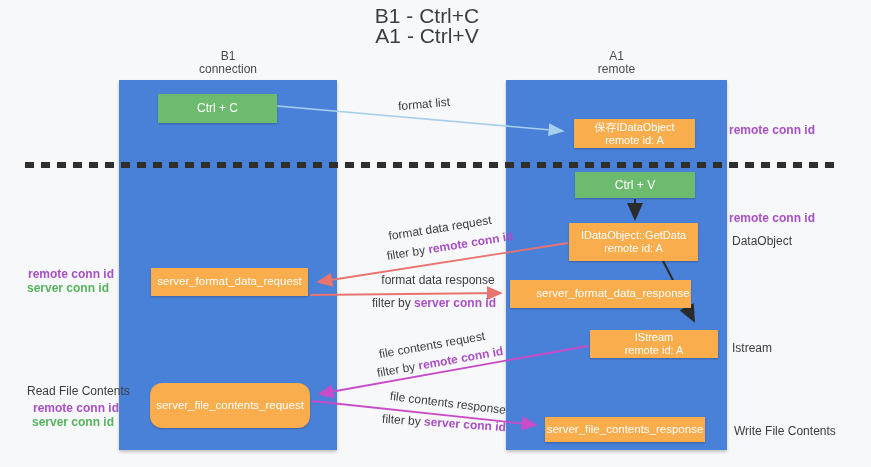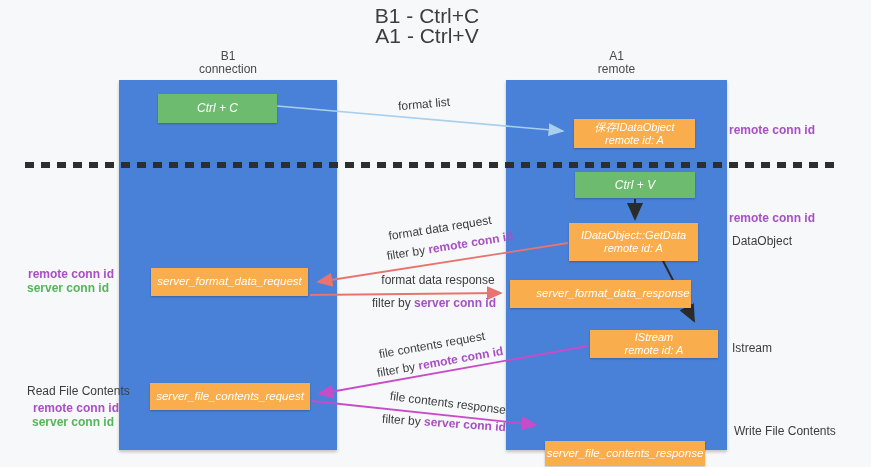--- a/index.html
+++ b/index.html
@@ -9,21 +9,21 @@
     --text-dark:#3d3d3d; --text-purple:#a84fc4; --text-green:#56b45c;
   }
   html,body{margin:0;padding:0;}
   body{font-family:"Liberation Sans", sans-serif; background:#fff;}
   .canvas{position:relative; width:871px; height:467px; background:var(--bg); overflow:hidden;}
   .abs{position:absolute;}
   .lane{background:var(--lane-blue); box-shadow:0 2px 3px rgba(0,0,0,0.22); z-index:1;}
   .overlay{position:absolute; left:0; top:0; z-index:2;}
   .box{position:absolute; z-index:3; display:flex; flex-direction:column; align-items:center;
        justify-content:center; color:#fff; text-align:center; box-shadow:0 1px 2px rgba(0,0,0,0.25);
-       line-height:1.18;font-style:italic;}
+       line-height:1.18;}
   .box.green{background:var(--box-green); font-size:12px;}
   .box.orange{background:var(--box-orange);}
   .one-line{font-size:11.5px;}
   .two-line{font-size:11px;}
   .title{font-size:21px; color:var(--text-dark); text-align:center; z-index:4; line-height:20px;}
   .hdr{font-size:12px; color:#4a4a4a; text-align:center; z-index:4; line-height:13px;}
   .arrow-lbl{font-size:12px; color:var(--text-dark); white-space:nowrap; text-align:center;
              width:200px; z-index:4; transform-origin:center;}
   .side{font-size:12px; white-space:nowrap; z-index:4;}
   .side.dark{color:var(--text-dark);}
@@ -97,24 +97,24 @@
   <div class="box orange one-line" style="left:151px; top:268px; width:157px; height:28px;">
     <div>server_format_data_request</div>
   </div>
   <div class="box orange one-line" style="left:510px; top:280px; width:156px; height:28px;padding-left:25px;">
     <div>server_format_data_response</div>
   </div>
   <div class="box orange two-line" style="left:590px; top:330px; width:128px; height:28px;">
     <div>IStream</div>
     <div>remote id: A</div>
   </div>
-  <div class="box orange one-line" style="left:150px; top:383px; width:160px; height:27px;">
+  <div class="box orange one-line" style="left:150px; top:383px; width:160px; height:45px;border-radius:12px;">
     <div>server_file_contents_request</div>
   </div>
-  <div class="box orange one-line" style="left:545px; top:417px; width:160px; height:25px;margin-top:24px;">
+  <div class="box orange one-line" style="left:545px; top:417px; width:160px; height:25px;">
     <div>server_file_contents_response</div>
   </div>
 
   <div class="abs arrow-lbl" style="left:324px; top:97px; transform:rotate(-5deg);">format list</div>
   <div class="abs arrow-lbl" style="left:340px; top:221px; transform:rotate(-9deg);">format data request</div>
   <div class="abs arrow-lbl" style="left:350px; top:239px; transform:rotate(-9deg);">
     <span>filter by</span>
     <span class="purple">remote conn id</span>
   </div>
   <div class="abs arrow-lbl" style="left:330px; top:273px;margin-left:8px;">format data response</div>

